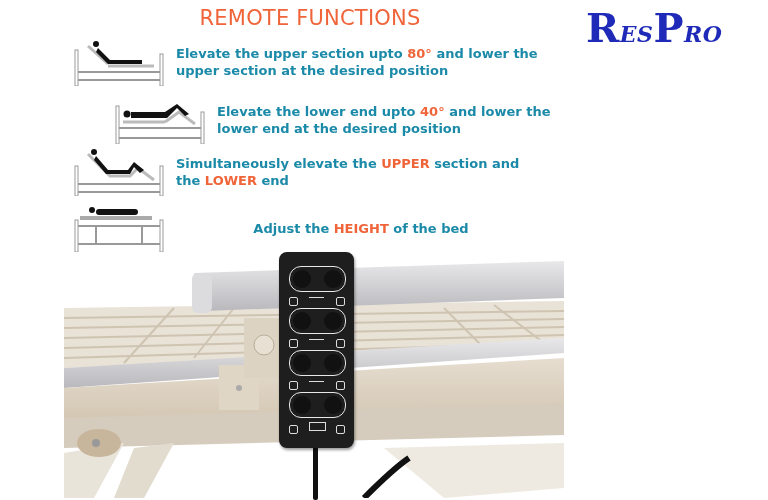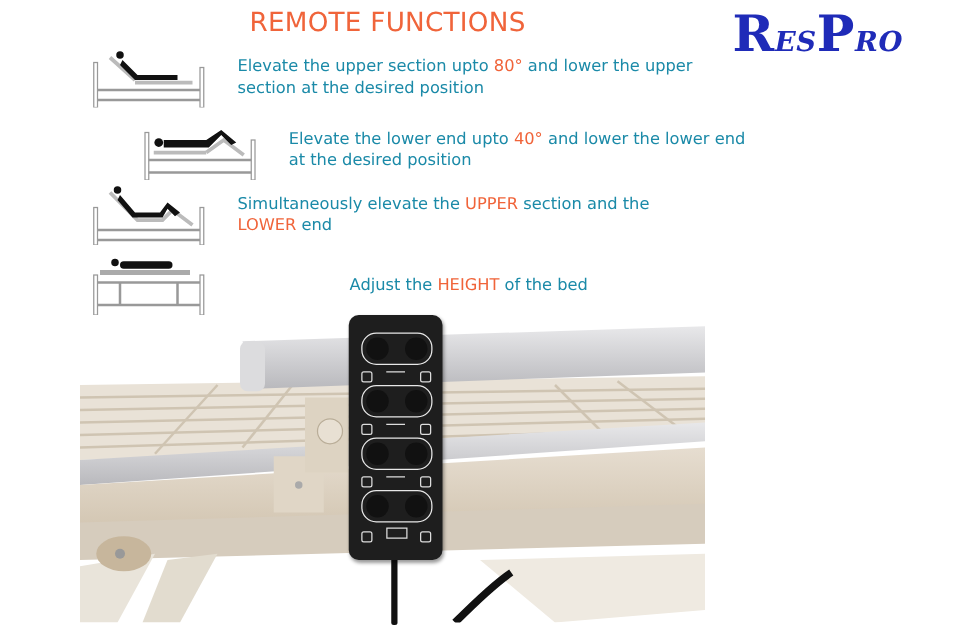--- a/index.html
+++ b/index.html
@@ -3,21 +3,21 @@
 <meta charset="utf-8">
 <style>
   html, body { margin:0; padding:0; }
   body { width:768px; height:500px; background:#ffffff; position:relative; overflow:hidden; font-family:"DejaVu Sans", sans-serif; }
   .title { position:absolute; left:0; width:620px; top:6px; text-align:center; color:#f0643a; font-size:21px; font-weight:normal; letter-spacing:0.2px; }
   .logo { position:absolute; left:586px; top:4px; color:#1f2bb8; font-family:"DejaVu Serif", serif; font-weight:bold; letter-spacing:0.5px; }
   .logo .big { font-size:40px; }
   .logo .small { font-size:22px;font-style:italic; }
   .row { position:absolute; left:74px; display:flex; align-items:center; }
   .bed-icon { width:92px; height:48px; flex:0 0 92px; }
-  .row-text { margin-left:24px; color:#1b8aa8; font-size:13px; line-height:17px; font-weight:normal; width:370px; }
+  .row-text { margin-left:10px; color:#1b8aa8; font-size:13px; line-height:17px; font-weight:bold; width:370px; }
   .hl { color:#f0643a; }
   .photo { position:absolute; left:64px; top:253px; width:500px; height:245px; }
   .remote { position:absolute; left:279px; top:252px; width:75px; height:196px; background:#1e1e1e; border-radius:8px; box-shadow:1px 2px 3px rgba(0,0,0,0.4); }
   .cord { position:absolute; left:313px; top:446px; width:5px; height:54px; background:#111; border-radius:2px; }
   .btn-pair { position:absolute; left:10px; width:55px; height:24px; border:1.5px solid #e8e8e8; border-radius:12px; }
   .btn-pair .b { position:absolute; top:3px; width:18px; height:18px; border-radius:50%; background:#111; }
   .btn-pair .l { left:3px; } .btn-pair .r { right:3px; }
   .hex { position:absolute; width:7px; height:7px; border:1px solid #ddd; border-radius:2px; }
   .mini { position:absolute; left:30px; width:15px; height:5px; border-bottom:1px solid #ddd; }
 </style>

